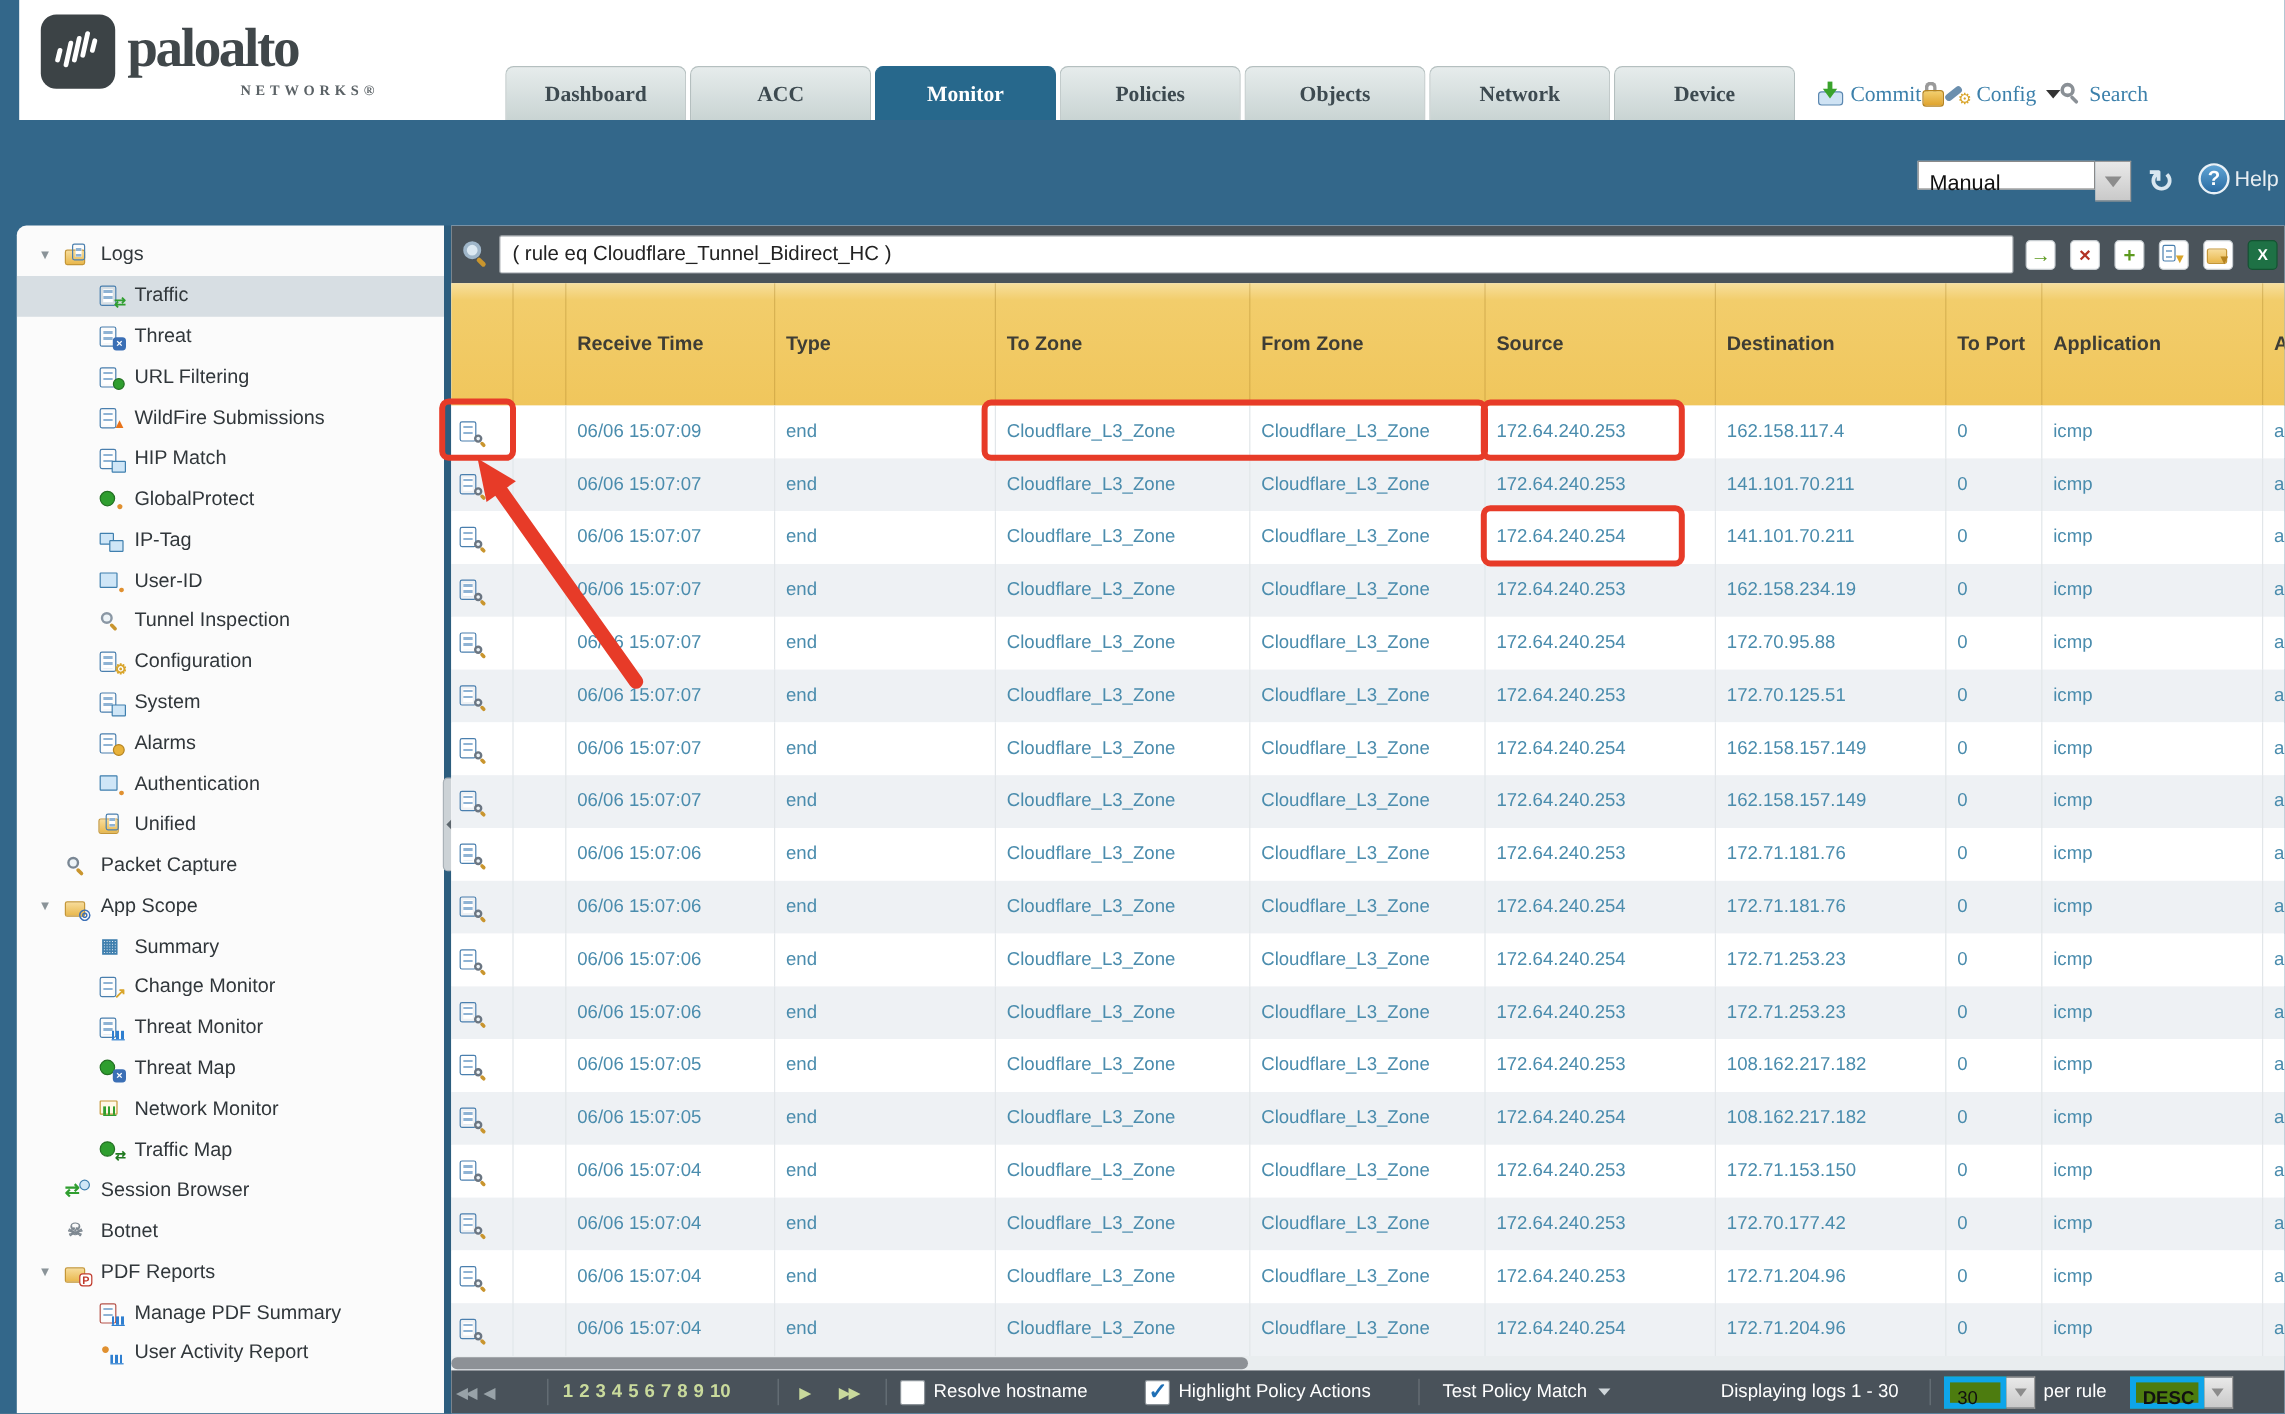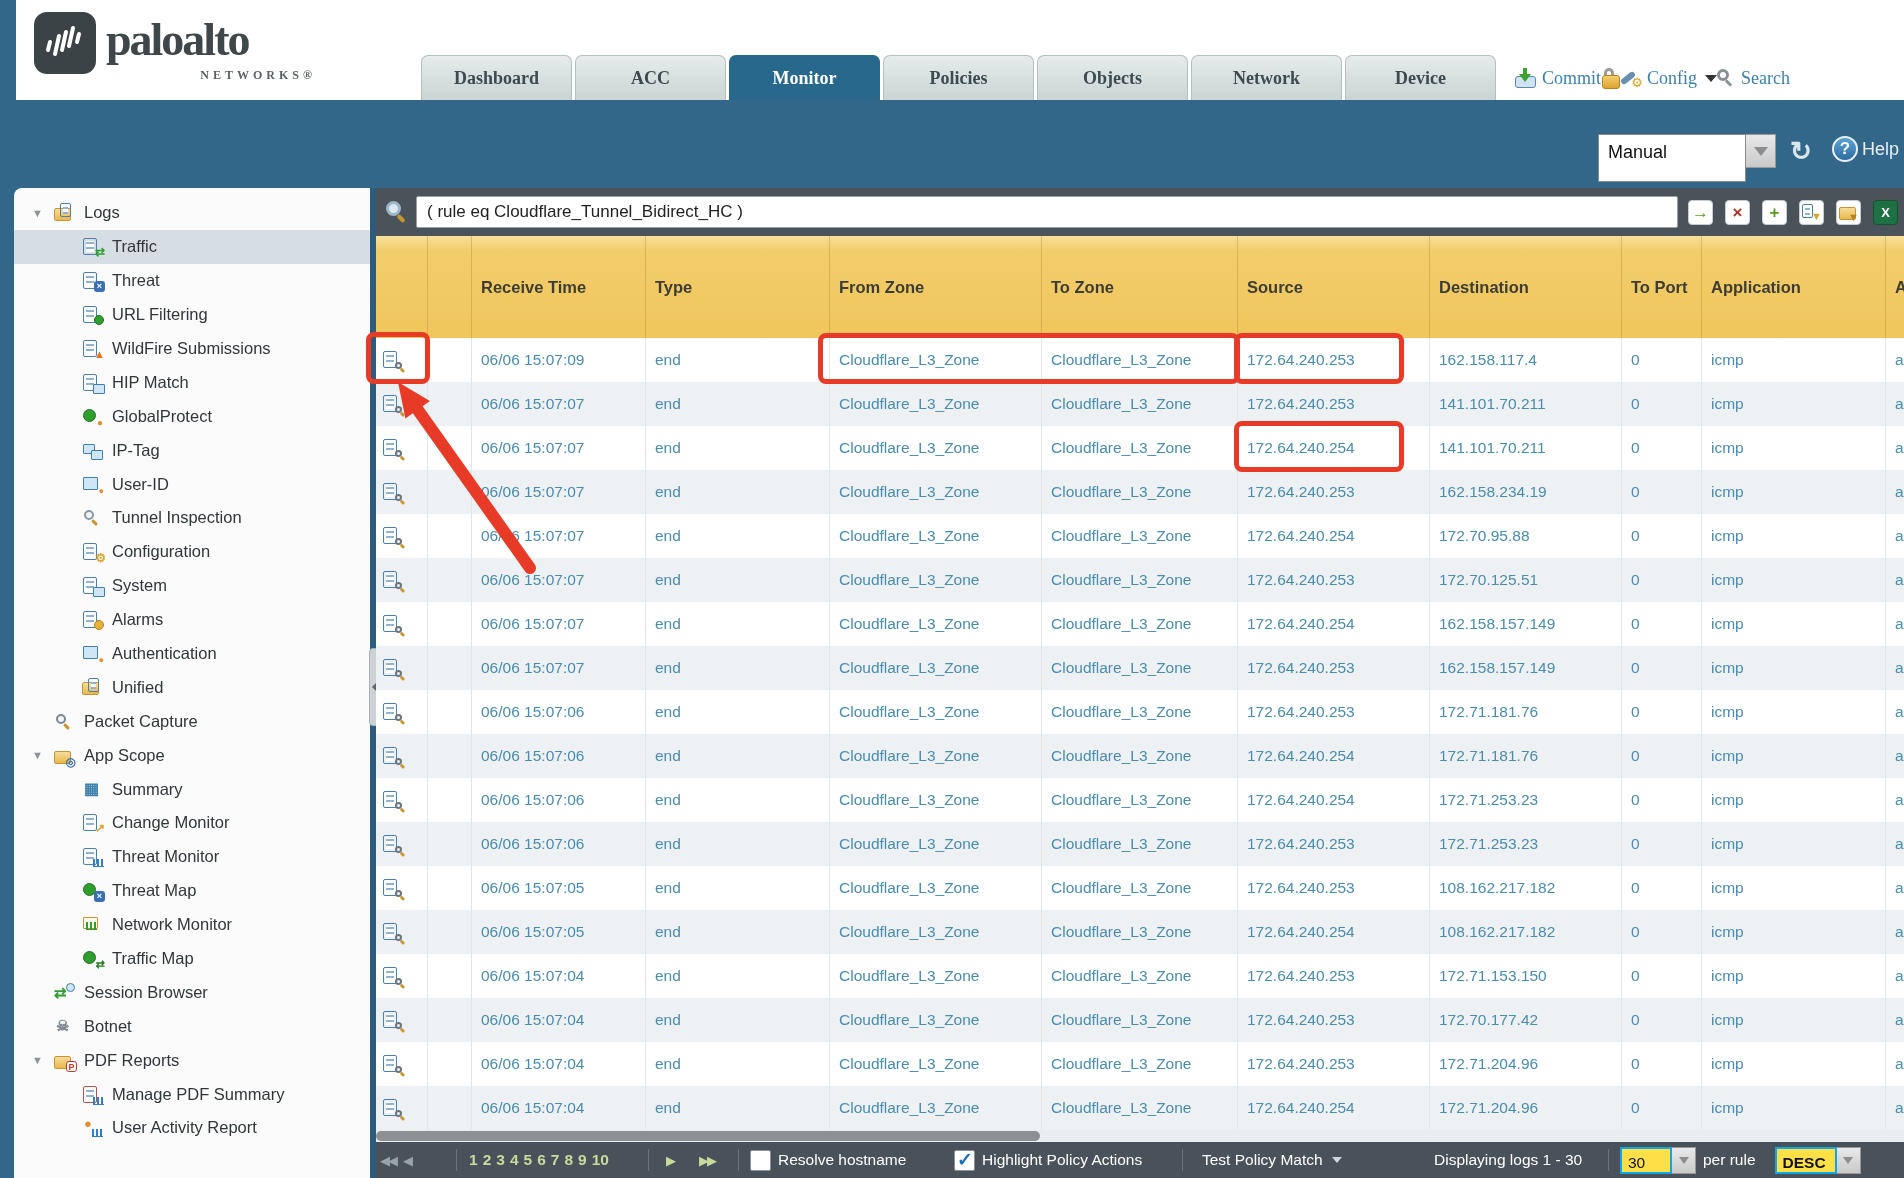--- a/index.html
+++ b/index.html
@@ -30,21 +30,21 @@
   .ic-lock .body{position:absolute;left:1px;bottom:0;width:16px;height:12px;background:linear-gradient(#f3cf6e,#dfa32e);border:1px solid #b5831f;border-radius:3px;}
   .ic-config{width:22px;height:20px;}
   .ic-config .wrench{position:absolute;left:1px;top:7px;width:16px;height:6px;background:#6b8fae;border-radius:3px;transform:rotate(-38deg);}
   .ic-config .gear{position:absolute;right:-2px;bottom:-3px;font-size:13px;color:#d9a52b;}
   .cssmag{position:relative;display:inline-block;}
   .cssmag .lens{position:absolute;left:0;top:0;border-radius:50%;box-sizing:border-box;}
   .cssmag .handle{position:absolute;border-radius:2px;transform:rotate(-45deg);}
 
   
   .refresh-select{position:absolute;left:1598px;top:134px;display:flex;}
-  .refresh-select .val{width:148px;height:48px;background:#fff;border:1px solid #8a8a8a;font-size:18px;color:#111;line-height:34px;padding-left:9px;box-sizing:border-box;}
+  .refresh-select .val{width:148px;height:24px;background:#fff;border:1px solid #8a8a8a;font-size:18px;color:#111;line-height:34px;padding-left:9px;box-sizing:border-box;}
   .dd-btn{width:30px;height:34px;background:linear-gradient(#e9e9e9,#c9c9c9);border:1px solid #999;border-left:none;display:flex;align-items:center;justify-content:center;box-sizing:border-box;cursor:pointer;}
   .dd-btn .tri{width:0;height:0;border-left:7px solid transparent;border-right:7px solid transparent;border-top:9px solid #8c8c8c;}
   .refresh-ic{position:absolute;left:1790px;top:134px;font-size:26px;font-weight:700;color:#d9e7f0;cursor:pointer;line-height:34px;}
   .help{position:absolute;left:1832px;top:136px;display:flex;align-items:center;gap:4px;cursor:pointer;}
   .help .qicon{width:26px;height:26px;border-radius:50%;background:linear-gradient(#5ea3d4,#2b6ca3);border:2px solid #e9f1f7;color:#fff;font-weight:700;font-size:17px;display:flex;align-items:center;justify-content:center;box-sizing:border-box;}
   .help .htxt{color:#e8eef2;font-size:18px;}
 
   
   .sidebar{position:absolute;left:14px;top:188px;width:356px;height:990px;background:#fbfbfb;border-radius:8px 0 0 0;overflow:hidden;padding-top:8px;box-sizing:border-box;}
   .sb-row{height:33.9px;display:flex;align-items:center;padding-left:18px;cursor:pointer;color:#30363a;font-size:16.5px;white-space:nowrap;}
@@ -91,21 +91,21 @@
   .footer{position:absolute;left:0;top:954px;width:100%;height:36px;background:#49525a;color:#fff;font-size:15.5px;}
   .footer .fi{position:absolute;top:0;height:36px;display:flex;align-items:center;gap:7px;}
   .fdiv{position:absolute;top:7px;width:1px;height:22px;background:#6a737a;}
   .pg-arrow{font-size:13px;letter-spacing:-2px;cursor:pointer;}
   .pg-gray{color:#98a2a8;}
   .pg-green{color:#c9da9c;}
   .pg-num{color:#c9da9c;font-weight:700;cursor:pointer;padding:0 1px;}
   .cb{width:19px;height:19px;background:#fff;border:1px solid #8b9298;border-radius:2px;flex:none;position:relative;cursor:pointer;}
   .cb.checked::after{content:"\2713";position:absolute;left:2px;top:-3px;font-size:19px;font-weight:700;color:#1f6fb5;}
   .mini-select{display:flex;cursor:pointer;}
-  .mini-select .val{height:27px;background:#fde047;border:2px solid #0ea5e9;color:#111;font-size:15.5px;line-height:27px;padding:0 6px;box-sizing:border-box;}
+  .mini-select .val{height:27px;background:#4d7c0f;border:5px solid #0ea5e9;color:#111;font-size:15.5px;line-height:27px;padding:0 6px;box-sizing:border-box;}
   .mini-select .dd-btn{height:27px;width:24px;}
   .mini-select .dd-btn .tri{border-left-width:5px;border-right-width:5px;border-top-width:7px;}
 
   
   .anno-box{position:absolute;border:5px solid #e73b28;border-radius:8px;pointer-events:none;}
   #anno-svg{position:absolute;left:0;top:0;width:1904px;height:1178px;pointer-events:none;}
 </style>
 </head>
 <body>
 
@@ -496,24 +496,24 @@
         <div class="th">
           <span></span>
         </div>
         <div class="th">
           <span>Receive Time</span>
         </div>
         <div class="th">
           <span>Type</span>
         </div>
         <div class="th">
+          <span>To Zone</span>
+        </div>
+        <div class="th">
           <span>From Zone</span>
-        </div>
-        <div class="th">
-          <span>To Zone</span>
         </div>
         <div class="th">
           <span>Source</span>
         </div>
         <div class="th">
           <span>Destination</span>
         </div>
         <div class="th">
           <span>To Port</span>
         </div>

